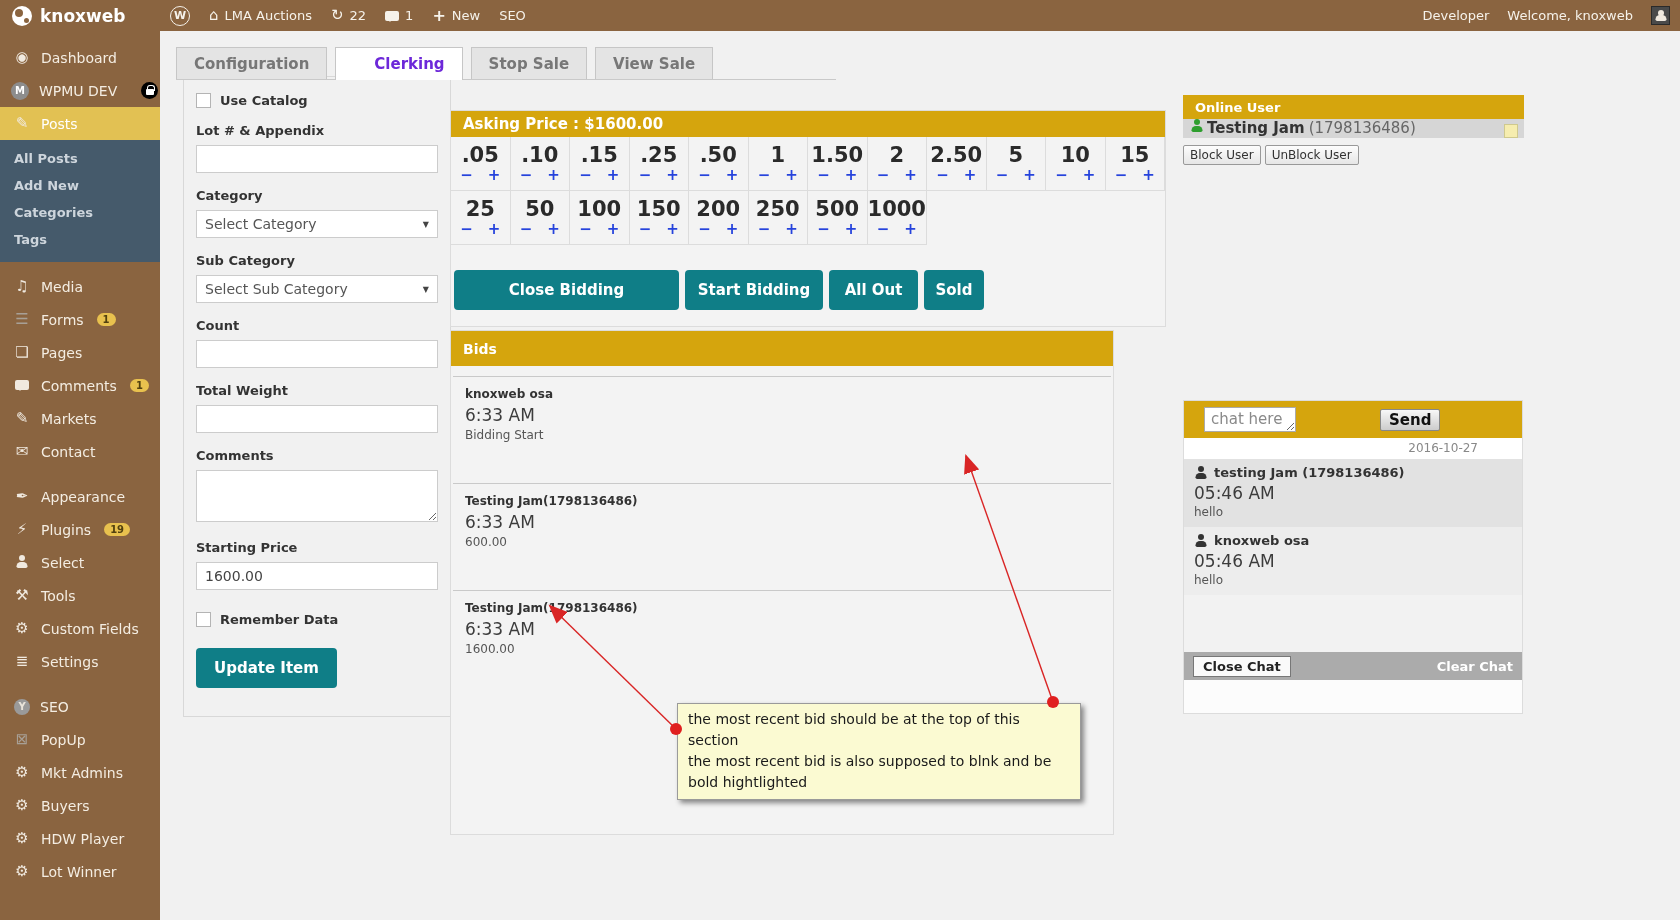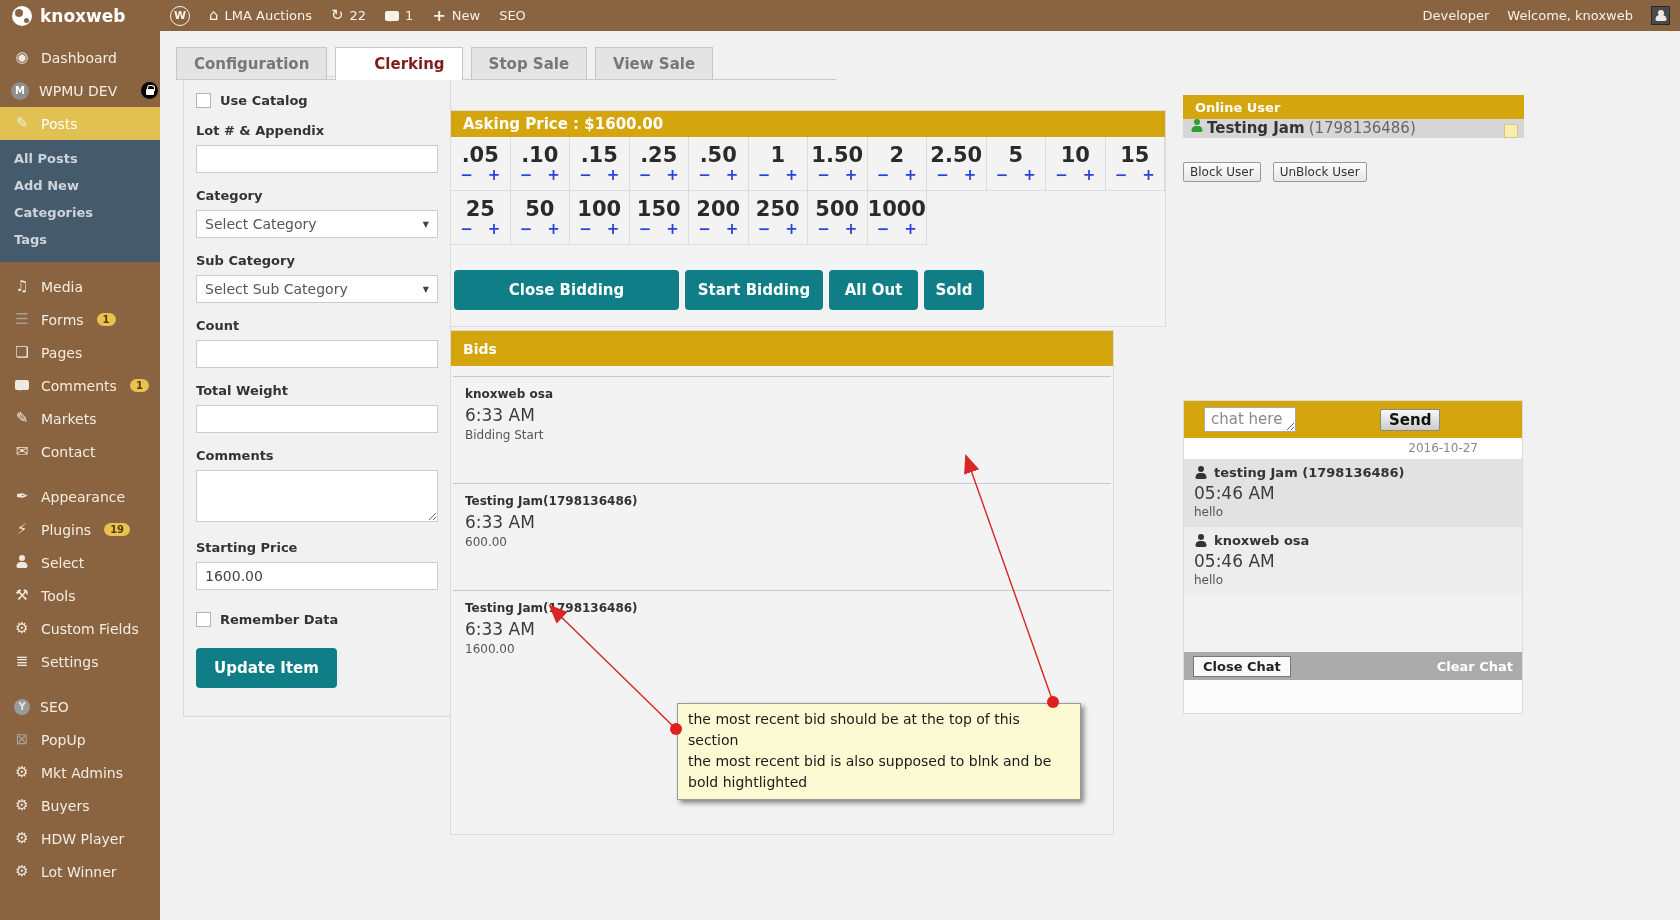--- a/index.html
+++ b/index.html
@@ -60,21 +60,21 @@
     border:1.5px solid #fff; border-bottom:none; border-radius:3px 3px 0 0; }
   .seo-badge { width:16px; height:16px; border-radius:50%; background:#9a9a9a; color:#e9e4da;
     font-size:10px; font-weight:bold; display:flex; align-items:center; justify-content:center; flex:0 0 16px; margin-left:1px;}
   .mi.gray { color:#a8a096; }
 
   
   #tabs { position:absolute; left:176px; top:47px; display:flex; gap:8px; z-index:5;
     border-bottom:1px solid #c9c9c9; width:660px; }
   .tab { background:#e4e4e4; border:1px solid #c6c6c6; border-bottom:none; padding:7px 17px 6px;
     font-size:15px; font-weight:bold; color:#777; cursor:pointer;text-align:right; }
-  .tab.active { background:#fff; color:#7f1d1d; position:relative; margin-bottom:-1px; padding-bottom:7px;padding-left:38px; }
+  .tab.active { background:#fff; color:#6d28d9; position:relative; margin-bottom:-1px; padding-bottom:7px;padding-left:38px; }
 
   
   #form-panel { position:absolute; left:183px; top:76px; width:268px; height:641px;
     background:#f1f1f1; border:1px solid #d8d8d8; padding:16px 12px; }
   .f-check-row { display:flex; align-items:center; gap:9px; margin-bottom:4px; }
   .checkbox { width:15px; height:15px; background:#fff; border:1px solid #b4b4b4; cursor:pointer; flex:0 0 15px; }
   .f-check-label { font-weight:bold; font-size:13px; color:#333; }
   .f-label { font-weight:bold; font-size:13px; color:#333; margin:15px 0 7px; }
   .f-input { width:100%; height:28px; border:1px solid #ccc; background:#fff; padding:0 8px;
     font-size:14px; color:#444; font-family:inherit; }
@@ -122,21 +122,21 @@
 
   
   #online-panel { position:absolute; left:1183px; top:95px; width:341px; }
   #online-header { height:24px; font-size:13px; padding-left:12px; }
   .ou-row { height:19px; background:#d6d6d6; display:flex; align-items:flex-start; gap:4px;
     padding-left:7px; position:relative; font-size:15px; }
   .ou-name { font-weight:bold; color:#333; }
   .ou-id { color:#666; }
   .ou-flag { position:absolute; right:6px; top:5px; width:14px; height:14px;
     background:#f6edaf; border:1px solid #cfc98e; cursor:pointer; }
-  .ou-buttons { margin-top:24px; display:flex; gap:12px; }
+  .ou-buttons { margin-top:7px; display:flex; gap:4px; }
   .mini-btn { border:1px solid #999; background:linear-gradient(#fdfdfd,#e6e6e6);
     font-size:12px; padding:2px 6px; border-radius:2px; color:#333; cursor:pointer; font-family:inherit; }
 
   
   #chat-panel { position:absolute; left:1183px; top:400px; width:340px;
     border:1px solid #dcdcdc; background:#fbfbfb; }
   #chat-header { height:37px; padding:0 10px; gap:0; }
   #chat-input { width:92px; height:25px; margin-left:10px; border:1px solid #aaa; background:#fff;
     font-size:15px; color:#555; padding:2px 6px; resize:both; font-family:inherit; }
   #chat-input::placeholder { color:#8a8a8a; }

